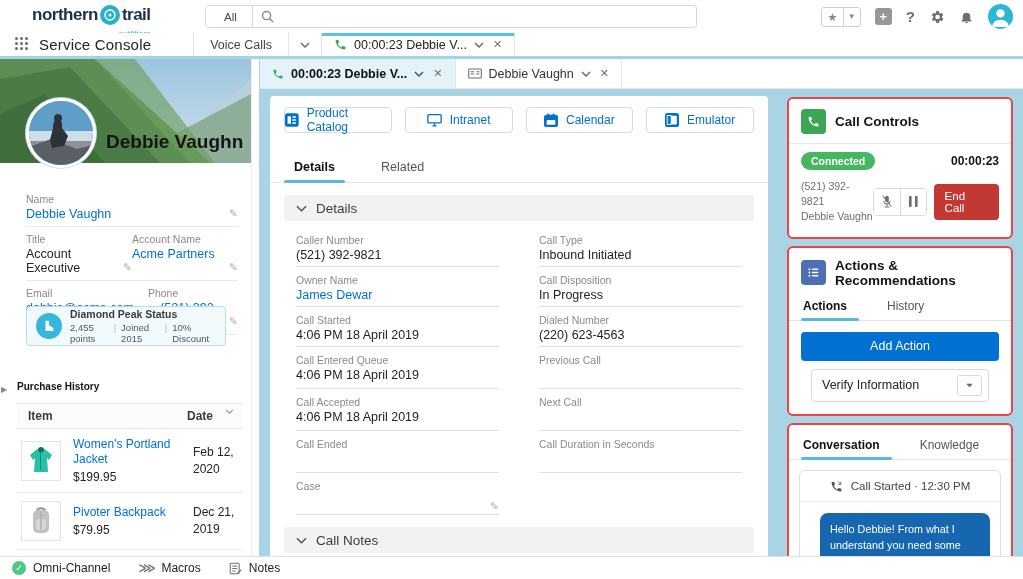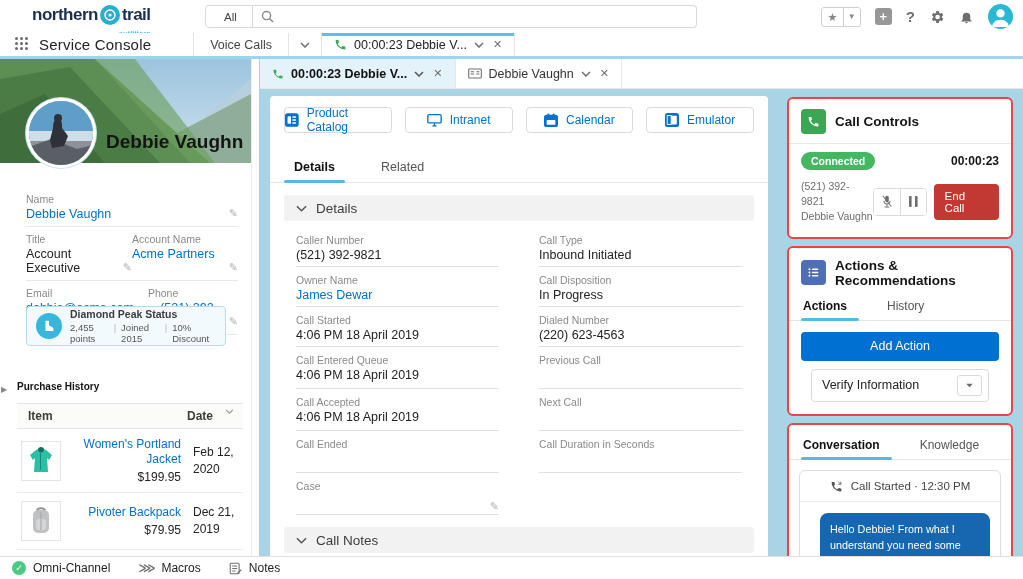--- a/index.html
+++ b/index.html
@@ -80,21 +80,21 @@
 
   .ph-title { position:absolute; left:17px; top:322px; font-size:10px; font-weight:700; color:#141414;}
   .splitter-arrow { position:absolute; left:1px; top:326px; color:#8a8886; font-size:8px; }
   .ph-table { position:absolute; left:17px; top:344px; width:226px; }
   .ph-head { display:flex; background:#fbfbfa; border-top:1px solid #e6e6e6; border-bottom:1px solid #e6e6e6;
     font-size:12px; font-weight:700; color:#3c3c3c; padding:5px 0 5px 11px; }
   .ph-head .h-item { flex:1; }
   .ph-head .h-date { width:56px; display:flex; gap:12px; align-items:flex-start;}
   .ph-row { display:flex; align-items:center; gap:12px; padding:8px 0 8px 4px; border-bottom:1px solid #ececec; }
   .thumb { width:40px; height:40px; border:1px solid #e4e4e4; background:#fff; flex:none; display:flex; align-items:center; justify-content:center;}
-  .p-info { flex:1;text-align:right; }
+  .p-info { flex:1; }
   .p-name { font-size:12px; color:#0070d2; margin-bottom:3px; line-height:1.25;}
   .p-price { font-size:12px; color:#232323; }
   .p-date { width:50px; font-size:12px; color:#232323; line-height:1.4; }
 
   
   .mid-card { position:absolute; left:270px; top:37px; width:498px; height:460px; background:#fff; border-radius:4px 4px 0 0; overflow:hidden;}
   .btn-row { display:flex; gap:13px; padding:11px 14px 9px; }
   .pill-btn { flex:1; height:26px; border:1px solid #d8dbde; border-radius:4px; background:#fff;
     display:flex; align-items:center; justify-content:center; gap:8px; font-size:12px; color:#0070d2; }
   .mid-tabs { display:flex; gap:0; border-bottom:1px solid #e6e6e6; padding:8px 0 0 14px; margin-top:6px;}

